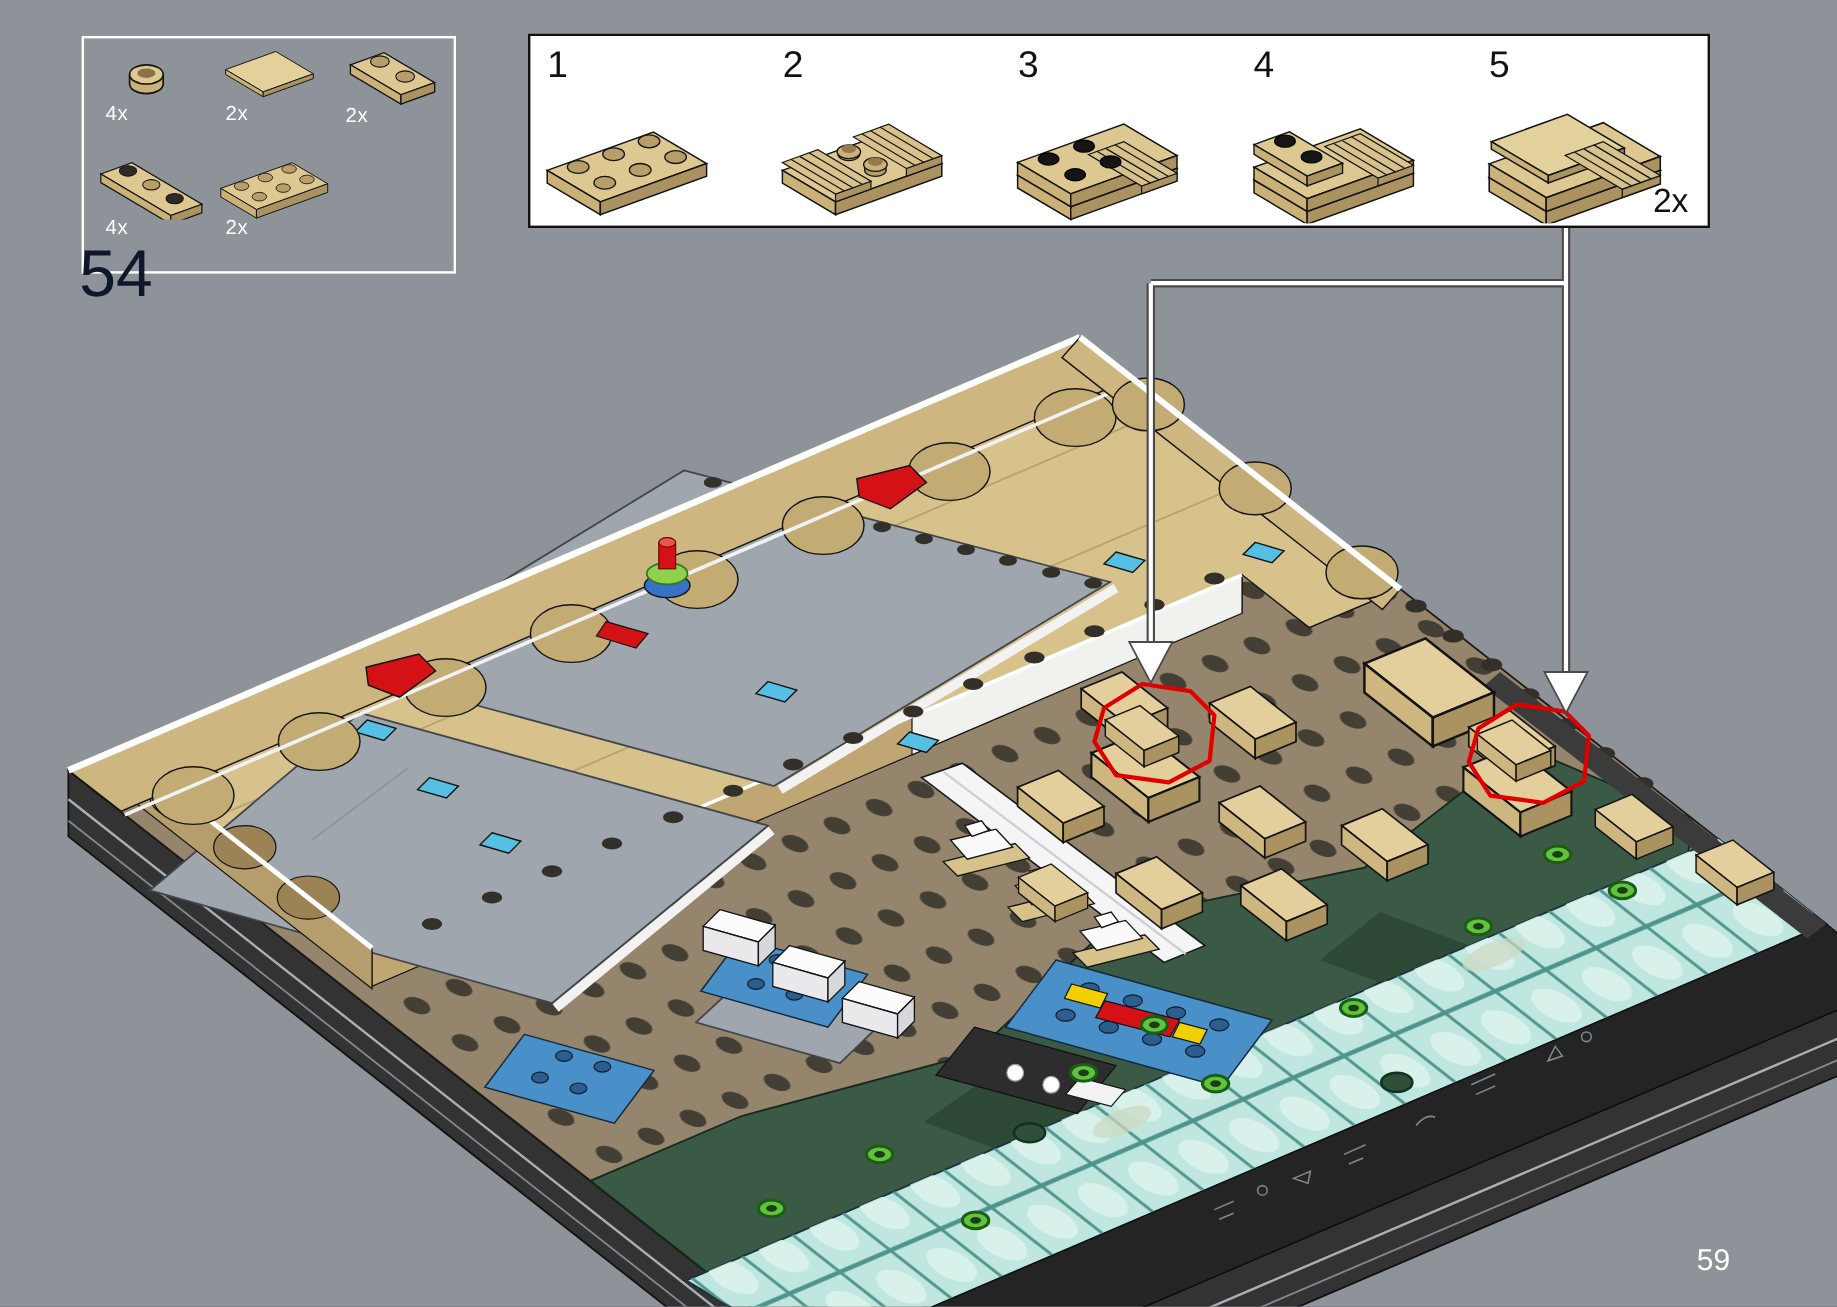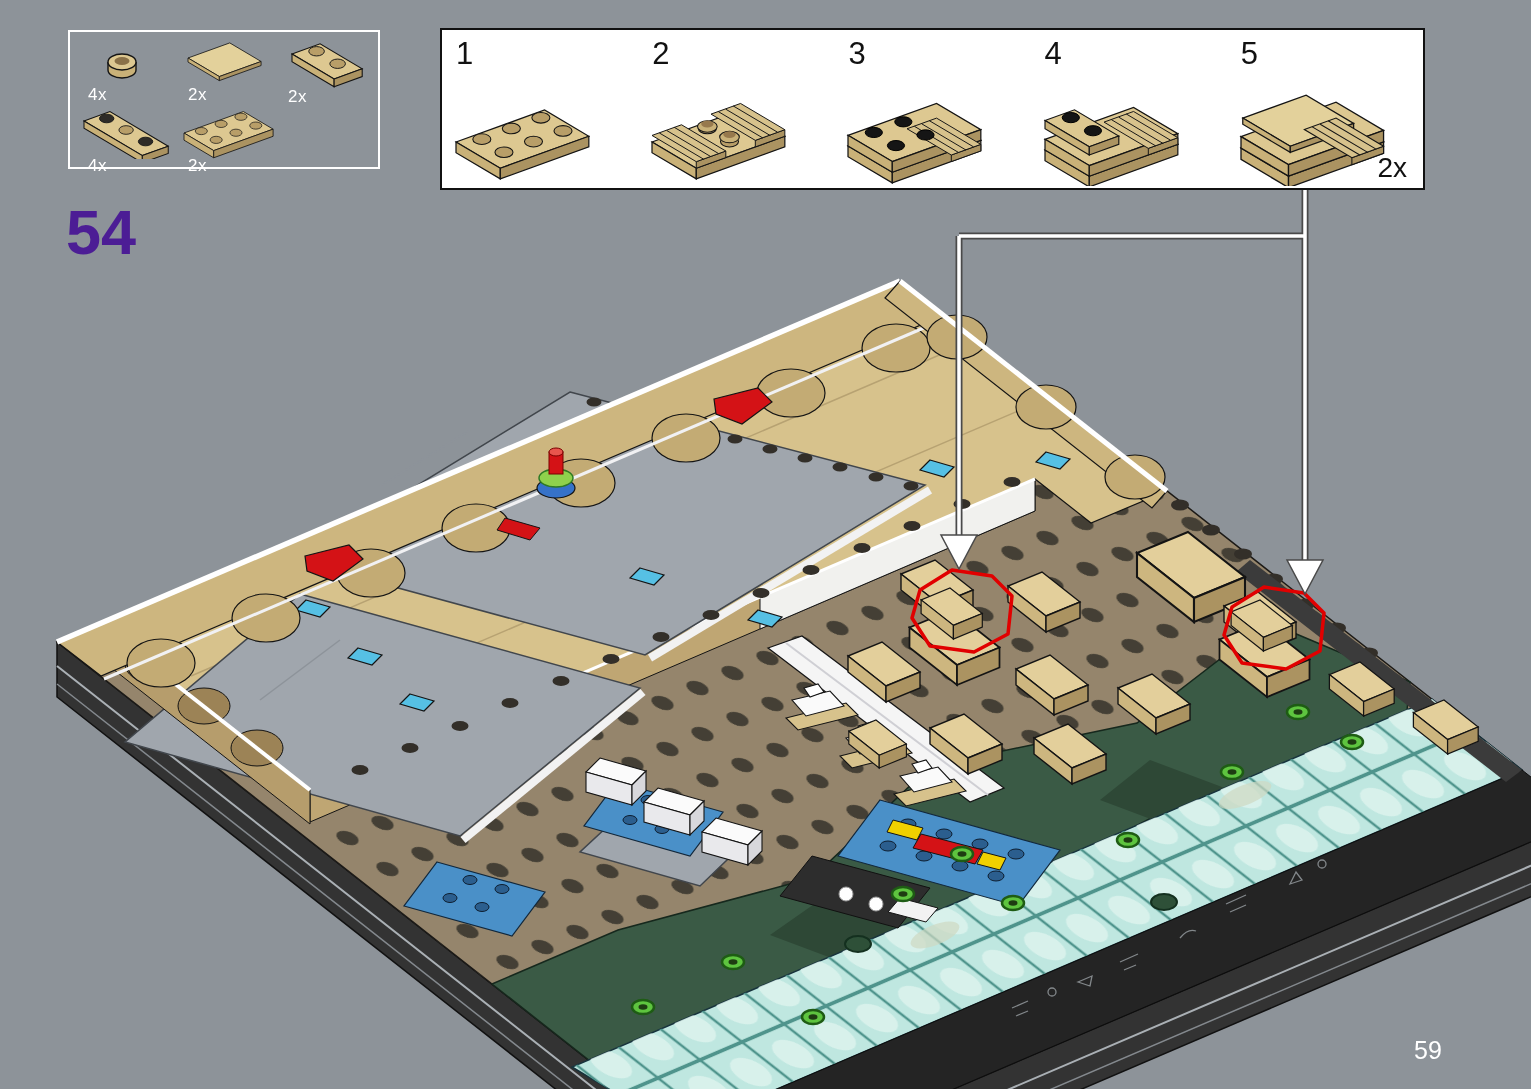--- a/index.html
+++ b/index.html
@@ -1,27 +1,27 @@
 <!DOCTYPE html>
 <html><head>
 <meta charset="utf-8">
 <style>
   html,body{margin:0;padding:0;background:#6f757c;}
   .page{position:relative;width:1531px;height:1089px;background:#8d9399;overflow:hidden;
         font-family:"Liberation Sans",sans-serif;}
   svg{display:block;}
   .model-svg,.callout-svg{position:absolute;left:0;top:0;}
   .callout-svg{pointer-events:none;}
-  .parts-box{position:absolute;left:68px;top:30px;width:312px;height:139px;
+  .parts-box{position:absolute;left:68px;top:30px;width:312px;height:198px;
              border:2.5px solid #ffffff;box-sizing:border-box;
              display:grid;grid-template-columns:100px 100px 100px;grid-template-rows:1fr 1fr;
              padding:6px 0 2px 8px;}
   .part-cell{position:relative;}
   .part-count{color:#ffffff;font-size:17px;margin:-3px 0 0 10px;letter-spacing:0.5px;}
-  .step-num{position:absolute;left:66px;top:196px;color:#4c1d95;font-size:63px;font-weight:700;}
+  .step-num{position:absolute;left:66px;top:196px;color:#0f172a;font-size:55px;font-weight:400;}
   .steps-box{position:absolute;left:440px;top:28px;width:985px;height:162px;background:#ffffff;
              border:2.5px solid #111111;box-sizing:border-box;display:flex;}
   .step-cell{position:relative;width:197px;height:100%;}
   .step-label{position:absolute;left:14px;top:6px;color:#111;font-size:31px;}
   .step-diagram{position:absolute;left:0;bottom:2px;}
   .qty-label{position:absolute;right:16px;bottom:4px;color:#111;font-size:28px;}
   .page-num{position:absolute;left:1414px;top:1036px;color:#ffffff;font-size:25px;}
 </style>
 </head>
 <body>

